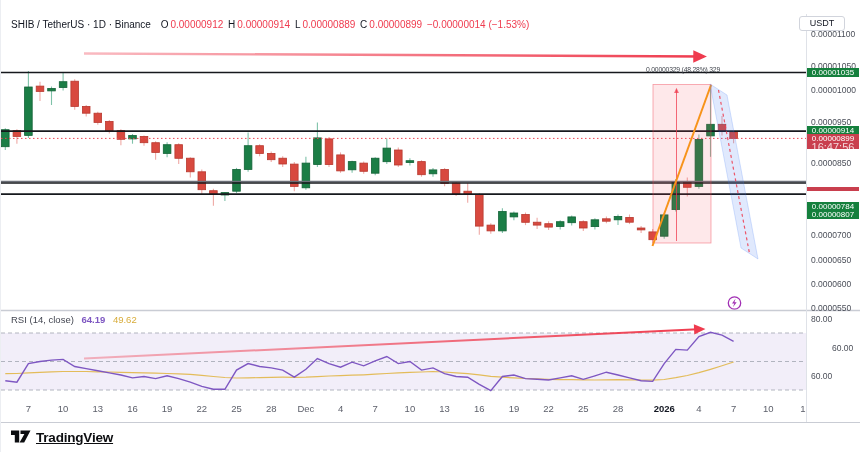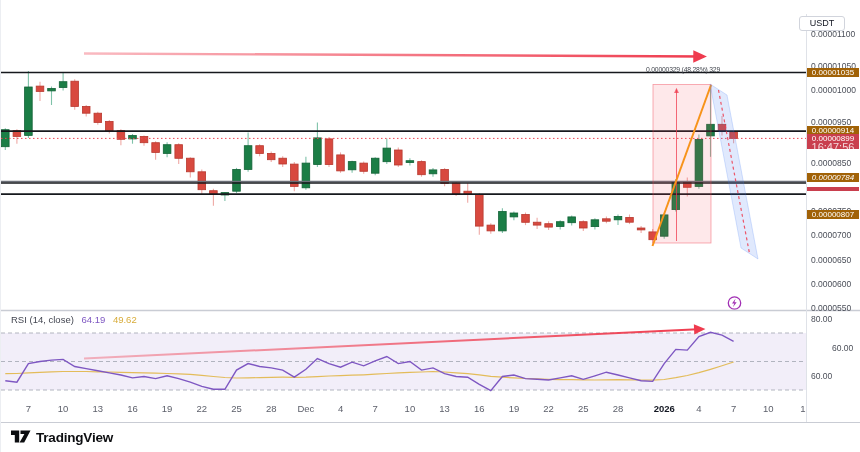--- a/index.html
+++ b/index.html
@@ -8,41 +8,49 @@
   .titlebar{position:absolute;left:11px;top:3px;font-size:10px;color:#2a2e39;z-index:6;white-space:nowrap;}
   .legend{position:absolute;left:10px;top:19px;font-size:10px;color:#131722;z-index:6;white-space:nowrap;}
   .legend .val{color:#ef3b4e;}
   .legend span{margin-right:2px;}
   .legend .meta{margin-right:7px;}
   .measure-label{position:absolute;left:645px;top:66px;font-size:6.8px;color:#42464e;z-index:5;letter-spacing:-0.2px;white-space:nowrap;}
   .usdt-btn{position:absolute;left:798px;top:16px;width:44px;height:13px;line-height:13px;text-align:center;
     font-size:9px;color:#131722;border:1px solid #d1d4dc;border-radius:3px;background:#fff;z-index:7;}
   #price-axis{position:absolute;left:805px;top:0;width:55px;height:452px;z-index:5;}
   .p-tick{position:absolute;left:5px;font-size:8.5px;color:#4a4e58;white-space:nowrap;}
-  .p-tag{position:absolute;left:1px;width:52px;height:9px;background:#a16207;color:#fff;font-size:8px;
+  .p-tag{position:absolute;left:1px;width:52px;height:9px;background:#15803d;color:#fff;font-size:8px;
     line-height:9.5px;text-align:center;white-space:nowrap;}
   .p-sliver{position:absolute;left:1px;width:52px;height:4px;background:#c93f4e;}
   .p-last{position:absolute;left:1px;width:52px;height:15px;background:#c93f4e;color:#fff;text-align:center;}
   .p-last .lp{font-size:8px;line-height:8.5px;padding-top:1px;}
   .p-last .cd{font-size:11px;line-height:6.5px;color:rgba(255,255,255,0.8);}
   #time-axis{position:absolute;left:0;top:399px;width:860px;height:20px;z-index:5;}
   .t-tick{position:absolute;top:4px;width:28px;text-align:center;font-size:9.5px;color:#5d606b;}
   .t-tick.bold{font-weight:bold;color:#131722;}
   .rsi-legend{position:absolute;left:10px;top:314px;font-size:9.5px;color:#434651;z-index:6;white-space:nowrap;}
-  .rsi-legend .rv{color:#7e57c2;margin-left:5px;}
+  .rsi-legend .rv{color:#7e57c2;margin-left:5px;font-weight:bold;}
   .rsi-legend .rm{color:#d8ac3a;margin-left:5px;}
   .footer{position:absolute;left:10px;top:427px;height:20px;display:flex;align-items:center;z-index:6;}
-  .footer .brand{font-size:13.5px;font-weight:bold;color:#0c0d10;letter-spacing:-0.2px;margin-left:5px;}
+  .footer .brand{font-size:13.5px;font-weight:bold;color:#0c0d10;letter-spacing:-0.2px;margin-left:5px;text-decoration:underline;}
 </style>
 </head>
 <body>
 
 <div id="app">
 
 
+  <div class="legend">
+    <span class="meta">SHIB / TetherUS · 1D · Binance</span>
+    <span>O</span><span class="val">0.00000912</span>
+    <span>H</span><span class="val">0.00000914</span>
+    <span>L</span><span class="val">0.00000889</span>
+    <span>C</span><span class="val">0.00000899</span>
+    <span class="val">−0.00000014 (−1.53%)</span>
+  </div>
 
   <svg id="chart-svg" width="860" height="452" viewBox="0 0 860 452">
       <defs>
  <linearGradient id="gA" x1="0" y1="0" x2="1" y2="0">
    <stop offset="0" stop-color="#ef3b4e" stop-opacity="0.35"></stop>
    <stop offset="1" stop-color="#ef3b4e" stop-opacity="1"></stop>
  </linearGradient>
  <marker id="arr" viewBox="0 0 8 8" refX="6" refY="4" markerWidth="6.5" markerHeight="6.5" orient="auto">
    <path d="M0.5,0.8 L7.5,4 L0.5,7.2 Z" fill="#ef3b4e"></path>
  </marker>
@@ -231,21 +239,21 @@
       <div class="p-tick" style="top: 254.525px;">0.0000650</div>
       <div class="p-tick" style="top: 278.75px;">0.0000600</div>
       <div class="p-tick" style="top: 302.975px;">0.0000550</div>
       <div class="p-tick" style="top: 314.25px;">80.00</div>
       <div class="p-tick" style="top: 342.75px; margin-left: 21px;">60.00</div>
       <div class="p-tick" style="top: 371.25px;">60.00</div>
       <div class="p-sliver" style="top: 186.505px;"></div>
       <div class="p-tag" style="top: 67.7925px;">0.00001035</div>
       <div class="p-tag" style="top: 126.417px;">0.00000914</div>
       <div class="p-tag" style="top: 178.258px; margin-top: 32px;">0.00000807</div>
-      <div class="p-tag" style="top: 173px; font-style: italic;">0.00000784</div>
+      <div class="p-tag" style="top: 202px;">0.00000784</div>
       <div class="p-last" style="top: 134.385px;">
         <div class="lp">0.00000899</div>
         <div class="cd">16:47:56</div>
       </div>
     </div>
   <div id="time-axis">
       <div class="t-tick" style="left: 13.42px;">7</div>
       <div class="t-tick" style="left: 48.1px;">10</div>
       <div class="t-tick" style="left: 82.78px;">13</div>
       <div class="t-tick" style="left: 117.46px;">16</div>

